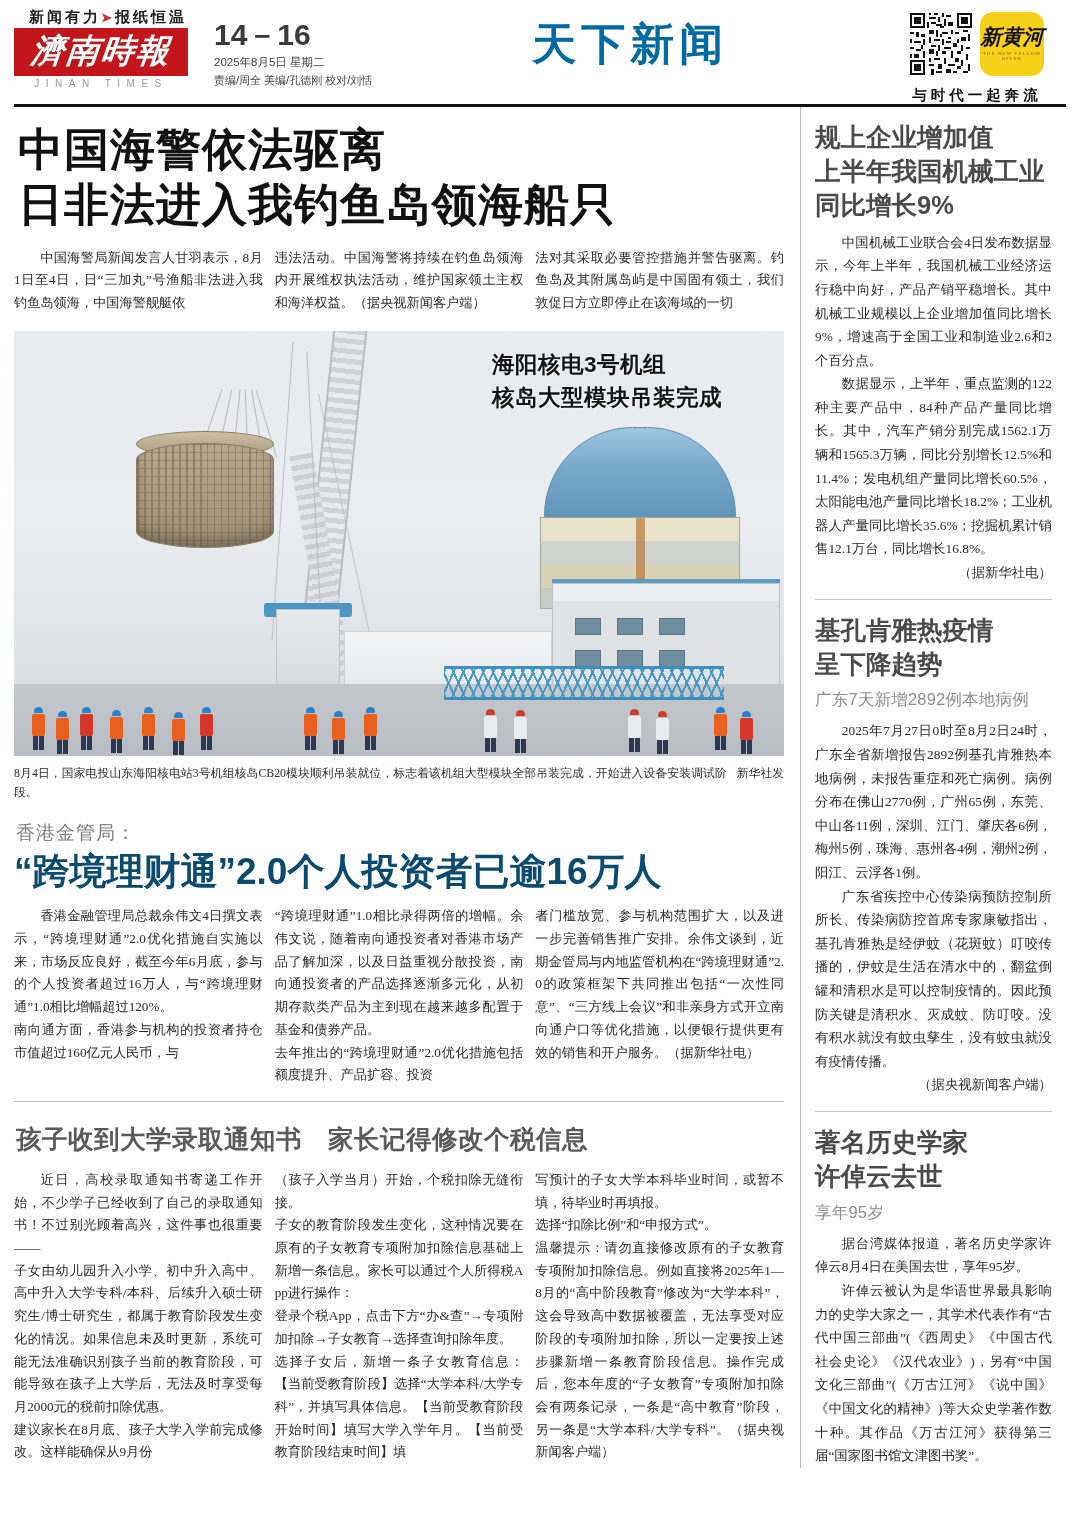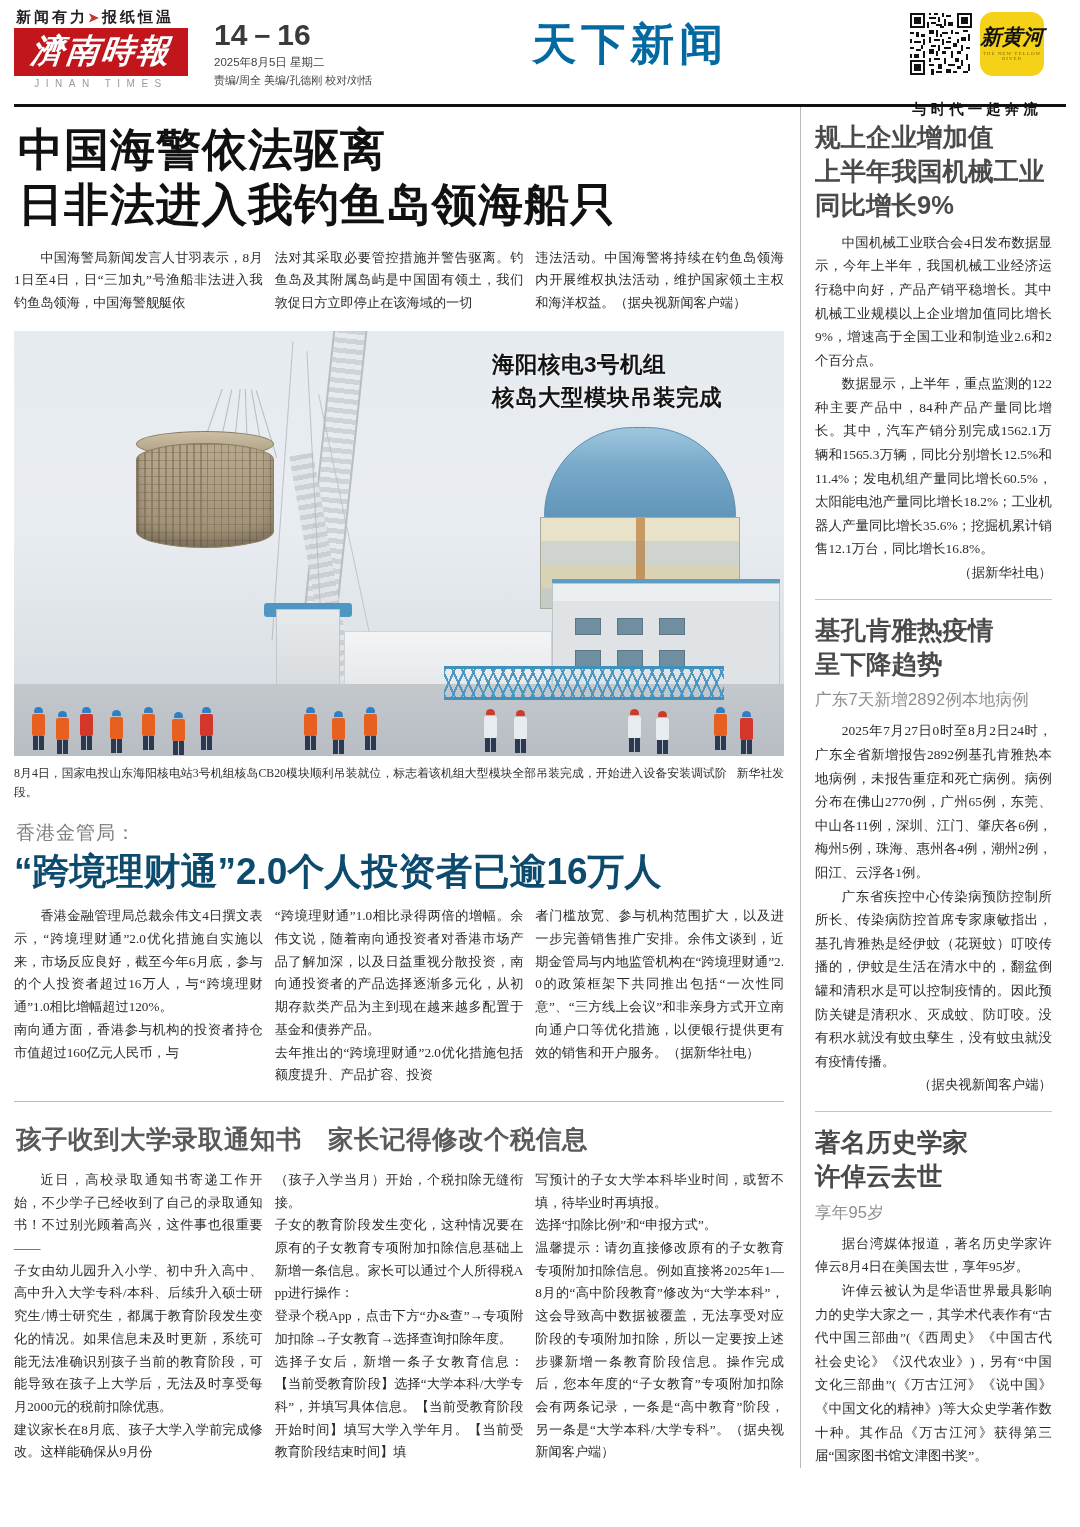--- a/index.html
+++ b/index.html
@@ -18,21 +18,21 @@
   .masthead {
     display:flex; align-items:flex-start;
     height:100px; padding:6px 14px 0 14px;
     position:relative;
   }
   .mh-left { width:186px; flex:0 0 186px; }
   .mh-tagline {
     font-family:"Liberation Sans", sans-serif;
     font-size:15px; font-weight:700; letter-spacing:3px;
     color:#222; white-space:nowrap; line-height:1.1;
-    margin:3px 0 2px 2px; position:relative;
+    margin:3px 0 2px 2px; position:relative;text-align:center;
   }
   .mh-tagline .bird { color:#c0392b; font-size:13px; }
   .mh-logo {
     width:174px; height:48px; background:#c2161c;
     position:relative; overflow:hidden;
     display:flex; align-items:center; justify-content:center;
   }
   .mh-logo-text {
     font-family:"Liberation Serif", serif;
     color:#fff; font-size:33px; font-weight:700;
@@ -76,21 +76,21 @@
   }
   .brandbox .bt {
     font-family:"Liberation Serif", serif; font-weight:700;
     font-size:21px; color:#111; letter-spacing:0px; line-height:1;
     font-style:italic;
   }
   .brandbox .bs { font-size:5px; color:#7a6a10; letter-spacing:1px; margin-top:3px; }
   .mh-slogan {
     font-family:"Liberation Sans", sans-serif;
     font-size:14.5px; font-weight:700; letter-spacing:4px;
-    color:#111; margin-top:24px;
+    color:#111; margin-top:10px;
   }
   .mh-rule { height:3px; background:#111; margin:4px 14px 0 14px; }
 
   
   .body-grid { display:flex; padding:0 14px; gap:0; }
   .col-main { width:786px; flex:0 0 786px; padding-right:16px; }
   .col-side { width:252px; flex:0 0 252px; border-left:1px solid #b9b9b9; padding-left:14px; }
 
   
   .hl1 {
@@ -410,24 +410,24 @@
 
       <div class="hl1">
         <div>中国海警依法驱离</div>
         <div>日非法进入我钓鱼岛领海船只</div>
       </div>
       <div class="cols3">
         <div class="bodytxt">
             <p>中国海警局新闻发言人甘羽表示，8月1日至4日，日“三加丸”号渔船非法进入我钓鱼岛领海，中国海警舰艇依</p>
           </div>
         <div class="bodytxt">
+            <p class="noind">违法活动。中国海警将持续在钓鱼岛领海内开展维权执法活动，维护国家领土主权和海洋权益。（据央视新闻客户端）</p>
+          </div>
+        <div class="bodytxt">
             <p class="noind">法对其采取必要管控措施并警告驱离。钓鱼岛及其附属岛屿是中国固有领土，我们敦促日方立即停止在该海域的一切</p>
-          </div>
-        <div class="bodytxt">
-            <p class="noind">违法活动。中国海警将持续在钓鱼岛领海内开展维权执法活动，维护国家领土主权和海洋权益。（据央视新闻客户端）</p>
           </div>
       </div>
 
       <div class="photo-wrap">
         <div class="photo">
           <div class="sky"></div>
 
           <div class="crane-mast"></div>
           <div class="crane-mast2"></div>
 

